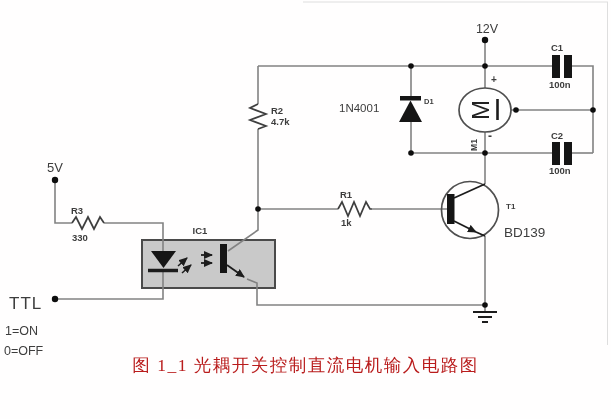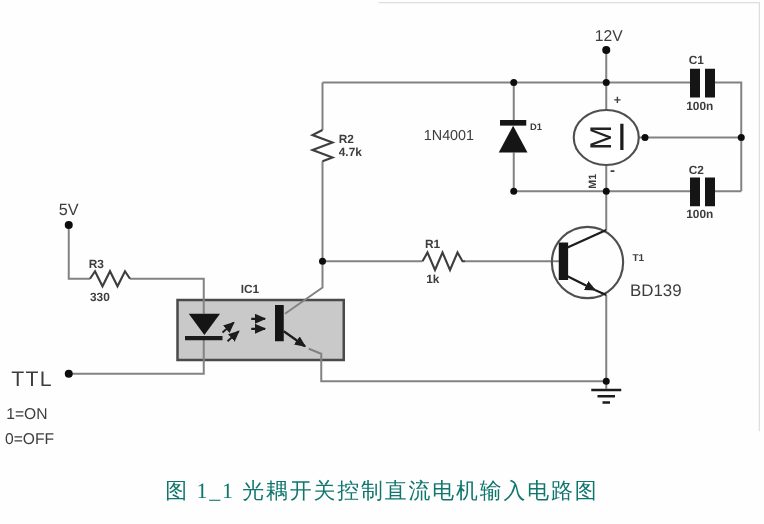--- a/index.html
+++ b/index.html
@@ -9,22 +9,22 @@
   .wire{stroke:#828282;stroke-width:1.6;fill:none;}
   .comp{stroke:#3e3e3e;stroke-width:1.7;fill:none;}
   .solid{fill:#151515;stroke:none;}
   .outline{stroke:#4f4f4f;stroke-width:1.7;fill:#ffffff;}
   .outline-clear{stroke:#4f4f4f;stroke-width:1.7;fill:none;}
   .lbl{fill:#3d3d3d;font-family:"Liberation Sans",sans-serif;}
   .lbl-sm{font-size:9.5px;font-weight:700;}
   .lbl-md{font-size:11.5px;}
   .lbl-lg{font-size:13.5px;}
   .dark-line{stroke:#1c1c1c;fill:none;}
-  .caption{position:absolute;left:0;top:380px;width:611px;text-align:center;
-           font-family:"Liberation Serif",serif;font-size:17.5px;color:#0f766e;
+  .caption{position:absolute;left:0;top:353px;width:611px;text-align:center;
+           font-family:"Liberation Serif",serif;font-size:17.5px;color:#b91c1c;
            letter-spacing:1.5px;}
   .edge{stroke:#dedede;stroke-width:1;}
 </style>
 </head>
 <body>
 
 <div class="stage">
 <svg width="611" height="374" viewBox="0 0 611 374">
   <defs>
     <marker id="arrow" markerUnits="userSpaceOnUse" markerWidth="11" markerHeight="9" refX="8" refY="4" orient="auto">

